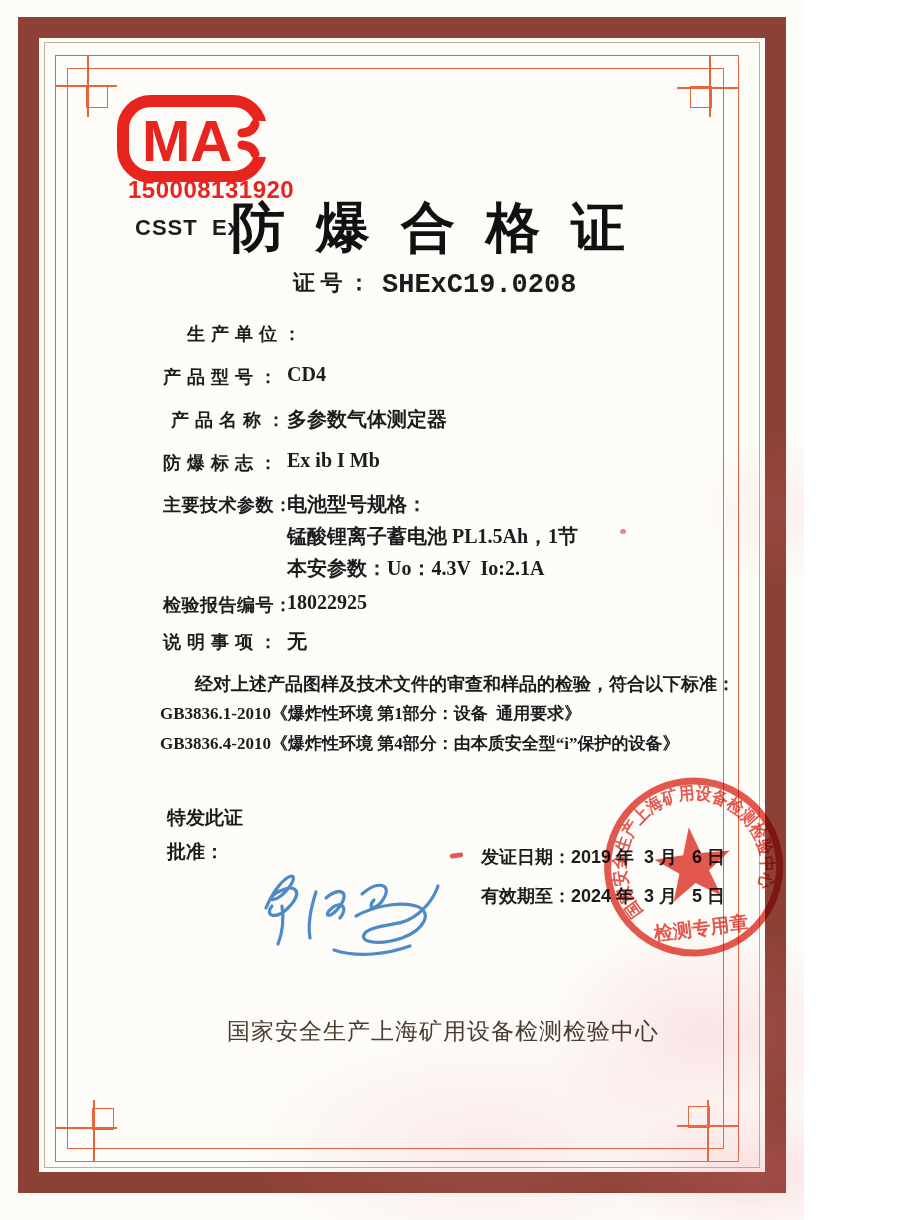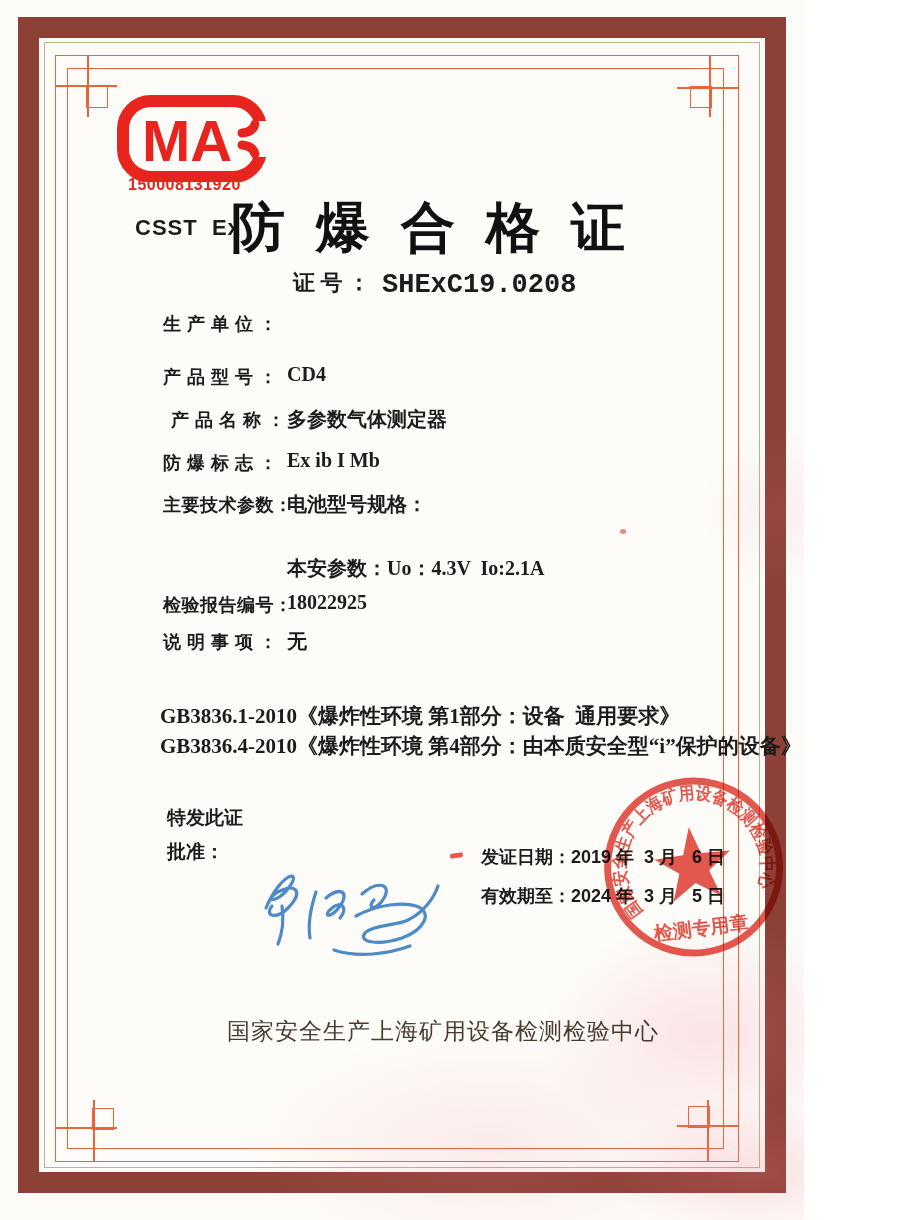--- a/index.html
+++ b/index.html
@@ -13,39 +13,39 @@
   .orn{position:absolute;border:1.8px solid #e8643a;}
   .orn-r1{left:55px;top:55px;right:65px;bottom:58px;}
   .orn-r2{left:67px;top:68px;right:80px;bottom:71px;}
   .corner-sq{position:absolute;width:20px;height:20px;border:1.8px solid #e8643a;}
   .sq-tl{left:86px;top:86px;} .sq-tr{right:92px;top:86px;}
   .sq-br{right:94px;bottom:92px;} .sq-bl{left:92px;bottom:90px;}
   .stub{position:absolute;background:#e8643a;}
   .stub-v{width:1.8px;height:62px;} .stub-h{height:1.8px;width:62px;}
   
   .cma{position:absolute;left:116px;top:94px;}
-  .cma-number{position:absolute;left:128px;top:176px;font-size:16px;font-weight:700;
+  .cma-number{position:absolute;left:128px;top:176px;font-size:24px;font-weight:700;
      color:#e8241f;letter-spacing:.5px;}
   .agency{position:absolute;left:135px;top:215px;font-size:22px;font-weight:700;
      letter-spacing:1px;white-space:pre;}
   .title{position:absolute;left:231px;top:192px;font-size:54px;font-weight:900;
      letter-spacing:8px;white-space:pre;color:#111;}
   .certline{position:absolute;left:293px;top:268px;font-size:22px;font-weight:700;
      font-family:"Liberation Serif",serif;display:flex;gap:12px;white-space:pre;}
   .certline .val{font-family:"Liberation Mono",monospace;font-weight:700;font-size:27px;
      padding-top:2px;}
   
   .flabel{position:absolute;left:163px;font-size:18px;font-weight:700;white-space:pre;
      letter-spacing:.5px;}
   .fvalue{position:absolute;left:287px;font-size:20px;font-weight:600;white-space:pre;
      font-family:"Liberation Serif",serif;}
   
   .std-intro{position:absolute;left:195px;top:672px;font-size:18px;font-weight:700;
      font-family:"Liberation Serif",serif;white-space:pre;}
-  .std-item{position:absolute;left:160px;font-size:21px;font-weight:700;
+  .std-item{position:absolute;left:160px;font-size:17px;font-weight:700;
      font-family:"Liberation Serif",serif;white-space:pre;}
   
   .issue-note{position:absolute;left:167px;top:805px;font-size:19px;font-weight:700;}
   .approve{position:absolute;left:167px;top:839px;font-size:19px;font-weight:700;}
   .dateline{position:absolute;left:481px;font-size:18px;font-weight:700;display:flex;
      white-space:pre;}
   .red-dash{position:absolute;left:450px;top:853px;width:13px;height:5px;
      background:#e23b33;border-radius:2px;transform:rotate(-8deg);opacity:.85;}
   .signature{position:absolute;left:238px;top:846px;}
   .stamp{position:absolute;left:602px;top:776px;transform:rotate(-7deg);
@@ -106,41 +106,43 @@
   </div>
   <div class="cma-number">150008131920</div>
   <div class="agency">CSST  Ex</div>
 
   <div class="title">防 爆 合 格 证</div>
   <div class="certline">
     <span>证 号 ：</span>
     <span class="val">SHExC19.0208</span>
   </div>
 
-  <div class="flabel" style="top:312px;">生 产 单 位 ：</div>
+  <div class="flabel" style="top:322px;margin-left:24px;">生 产 单 位 ：</div>
 
   <div class="flabel" style="top:365px;text-align:center;">产 品 型 号 ：</div>
   <div class="fvalue" style="top:363px;">CD4</div>
 
   <div class="flabel" style="top:408px;margin-left:8px;">产 品 名 称 ：</div>
   <div class="fvalue" style="top:406px;">多参数气体测定器</div>
 
   <div class="flabel" style="top:451px;">防 爆 标 志 ：</div>
   <div class="fvalue" style="top:449px;text-align:right;">Ex ib I Mb</div>
 
   <div class="flabel" style="top:493px;">主要技术参数：</div>
   <div class="fvalue" style="top:491px;">电池型号规格：</div>
+  <div class="fvalue" style="top:523px;">锰酸锂离子蓄电池 PL1.5Ah，1节</div>
   <div class="fvalue" style="top:555px;">本安参数：Uo：4.3V  Io:2.1A</div>
 
   <div class="flabel" style="top:593px;">检验报告编号：</div>
   <div class="fvalue" style="top:591px;">18022925</div>
 
   <div class="flabel" style="top:630px;">说 明 事 项 ：</div>
   <div class="fvalue" style="top:628px;">无</div>
 
+  <div class="std-intro">经对上述产品图样及技术文件的审查和样品的检验，符合以下标准：</div>
   <div class="std-item" style="top:702px;">GB3836.1-2010《爆炸性环境 第1部分：设备  通用要求》</div>
   <div class="std-item" style="top:732px;">GB3836.4-2010《爆炸性环境 第4部分：由本质安全型“i”保护的设备》</div>
 
   <div class="issue-note">特发此证</div>
   <div class="approve">批准：</div>
 
   <div class="signature">
     <svg width="210" height="115" viewBox="0 0 210 115">
       <g fill="none" stroke="#3b7ec2" stroke-width="3.2" stroke-linecap="round" opacity="0.9">
         <path d="M28,62 C42,28 64,22 52,40 C40,58 24,56 40,46 C58,36 66,46 50,62 C38,74 26,70 34,60"></path>

